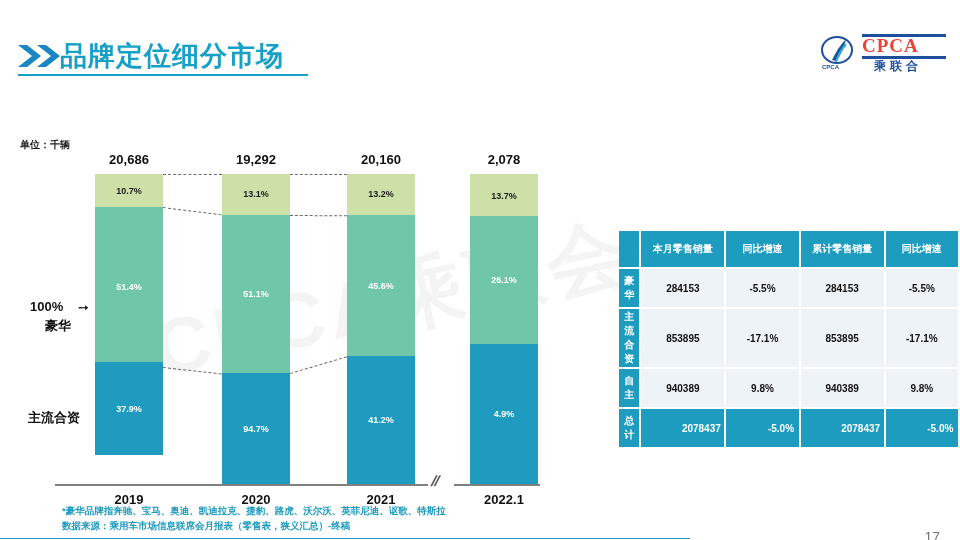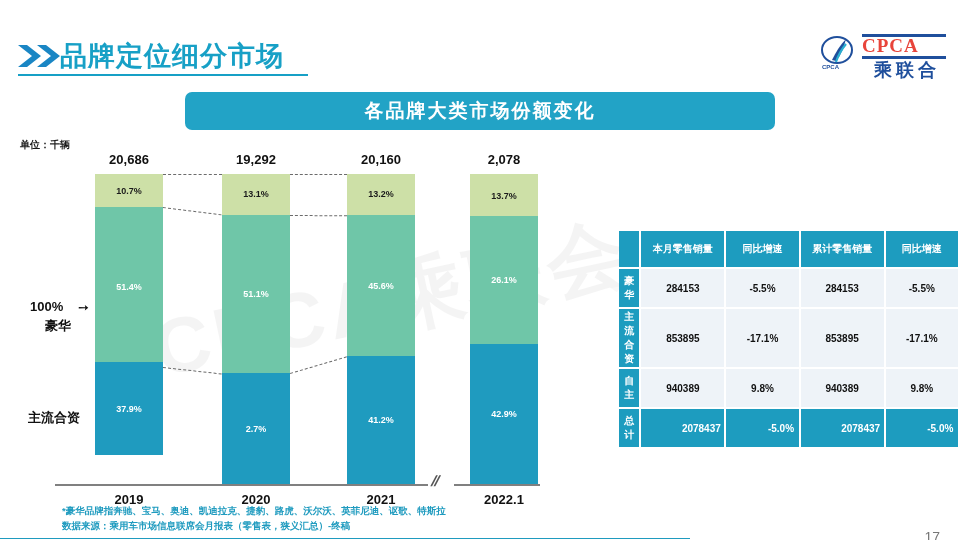--- a/index.html
+++ b/index.html
@@ -28,21 +28,21 @@
   .logo{position:absolute;right:10px;top:10px;width:130px;height:42px;}
   .logo-mark{position:absolute;left:0;top:2px;width:38px;height:34px;}
   .logo-cpca{
     position:absolute;left:42px;top:1px;
     font-size:19px;font-weight:700;letter-spacing:1px;
     color:#e8443a;-webkit-text-stroke:0px;
     font-family:"Liberation Serif",serif;
   }
   .logo-bar{position:absolute;left:42px;width:84px;height:3px;background:#1f4f9c;}
   .logo-sub{
-    position:absolute;left:54px;top:24px;font-size:18px;font-weight:700;color:#1f4f9c;
+    position:absolute;left:54px;top:24px;font-size:12px;font-weight:700;color:#1f4f9c;
     letter-spacing:4px;
   }
   .logo-tiny{position:absolute;left:2px;top:30px;font-size:6px;color:#1f4f9c;font-weight:700;}
 
   
   .banner{
     position:absolute;left:185px;top:68px;width:590px;height:38px;
     background:#22a3c6;border-radius:7px;
     display:flex;align-items:center;justify-content:center;
     color:#ffffff;font-size:19px;font-weight:700;letter-spacing:2px;
@@ -131,21 +131,20 @@
         <path d="M16 26 C18 20, 21 14, 26 8" stroke="#2aaed0" stroke-width="2.2" fill="none"></path>
       </svg>
     </div>
     <div class="logo-bar" style="top:0px;"></div>
     <div class="logo-cpca">CPCA</div>
     <div class="logo-bar" style="top:22px;"></div>
     <div class="logo-sub">乘联合</div>
     <div class="logo-tiny">CPCA</div>
   </div>
 
-  <div class="banner">各品牌大类市场份额变化</div>
 
   <div class="wm">CPCA乘联会</div>
   <div class="wm2">CPCA乘联会</div>
 
   <div class="unit">单位：千辆</div>
 
   <div class="chart">
     <div class="axis-line"></div>
 
     <div class="ylab ylab-100">100%</div>
@@ -155,31 +154,31 @@
     <div class="ylab ylab-own">自主</div>
 
     <div id="bars">
         <div class="seg seg-lux" style="top: 20px; height: 33.17px; left: 95px;">10.7%</div>
         <div class="seg seg-joint" style="top: 53.17px; height: 159.34px; left: 95px;">51.4%</div>
         <div class="seg seg-own" style="top: 208px; height: 93px; left: 95px;">37.9%</div>
         <div class="bartot" style="left: 95px; top: -2px;">20,686</div>
         <div class="barlab" style="left: 95px;">2019</div>
         <div class="seg seg-lux" style="top: 20px; height: 40.61px; left: 222px;">13.1%</div>
         <div class="seg seg-joint" style="top: 60.61px; height: 158.41px; left: 222px;">51.1%</div>
-        <div class="seg seg-own" style="top: 219.02px; height: 110.98px; left: 222px;">2.7%</div>
+        <div class="seg seg-own" style="top: 219.02px; height: 110.98px; left: 222px;">94.7%</div>
         <div class="bartot" style="left: 222px; top: -2px;">19,292</div>
         <div class="barlab" style="left: 222px;">2020</div>
         <div class="seg seg-lux" style="top: 20px; height: 40.92px; left: 347px;">13.2%</div>
         <div class="seg seg-joint" style="top: 60.92px; height: 141.36px; left: 347px;">45.6%</div>
         <div class="seg seg-own" style="top: 202.28px; height: 127.72px; left: 347px;">41.2%</div>
         <div class="bartot" style="left: 347px; top: -2px;">20,160</div>
         <div class="barlab" style="left: 347px;">2021</div>
         <div class="seg seg-lux" style="top: 20px; height: 44px; left: 470px;">13.7%</div>
         <div class="seg seg-joint" style="top: 62.47px; height: 127.41px; left: 470px;">26.1%</div>
-        <div class="seg seg-own" style="top: 189.88px; height: 140.12px; left: 470px;">42.9%</div>
+        <div class="seg seg-own" style="top: 189.88px; height: 140.12px; left: 470px;">4.9%</div>
         <div class="bartot" style="left: 470px; top: -2px;">2,078</div>
         <div class="barlab" style="left: 470px;">2022.1</div>
       </div>
     <div id="conns">
         <div class="conn" style="left: 163px; top: 20px; width: 59px; transform: rotate(0deg);"></div>
         <div class="conn" style="left: 163px; top: 53.17px; width: 59.4672px; transform: rotate(7.18716deg);"></div>
         <div class="conn" style="left: 163px; top: 212.51px; width: 59.3581px; transform: rotate(6.29649deg);"></div>
         <div class="conn" style="left: 290px; top: 20px; width: 57px; transform: rotate(0deg);"></div>
         <div class="conn" style="left: 290px; top: 60.61px; width: 57.0008px; transform: rotate(0.311606deg);"></div>
         <div class="conn" style="left: 290px; top: 219.02px; width: 59.4073px; transform: rotate(-16.3667deg);"></div>

